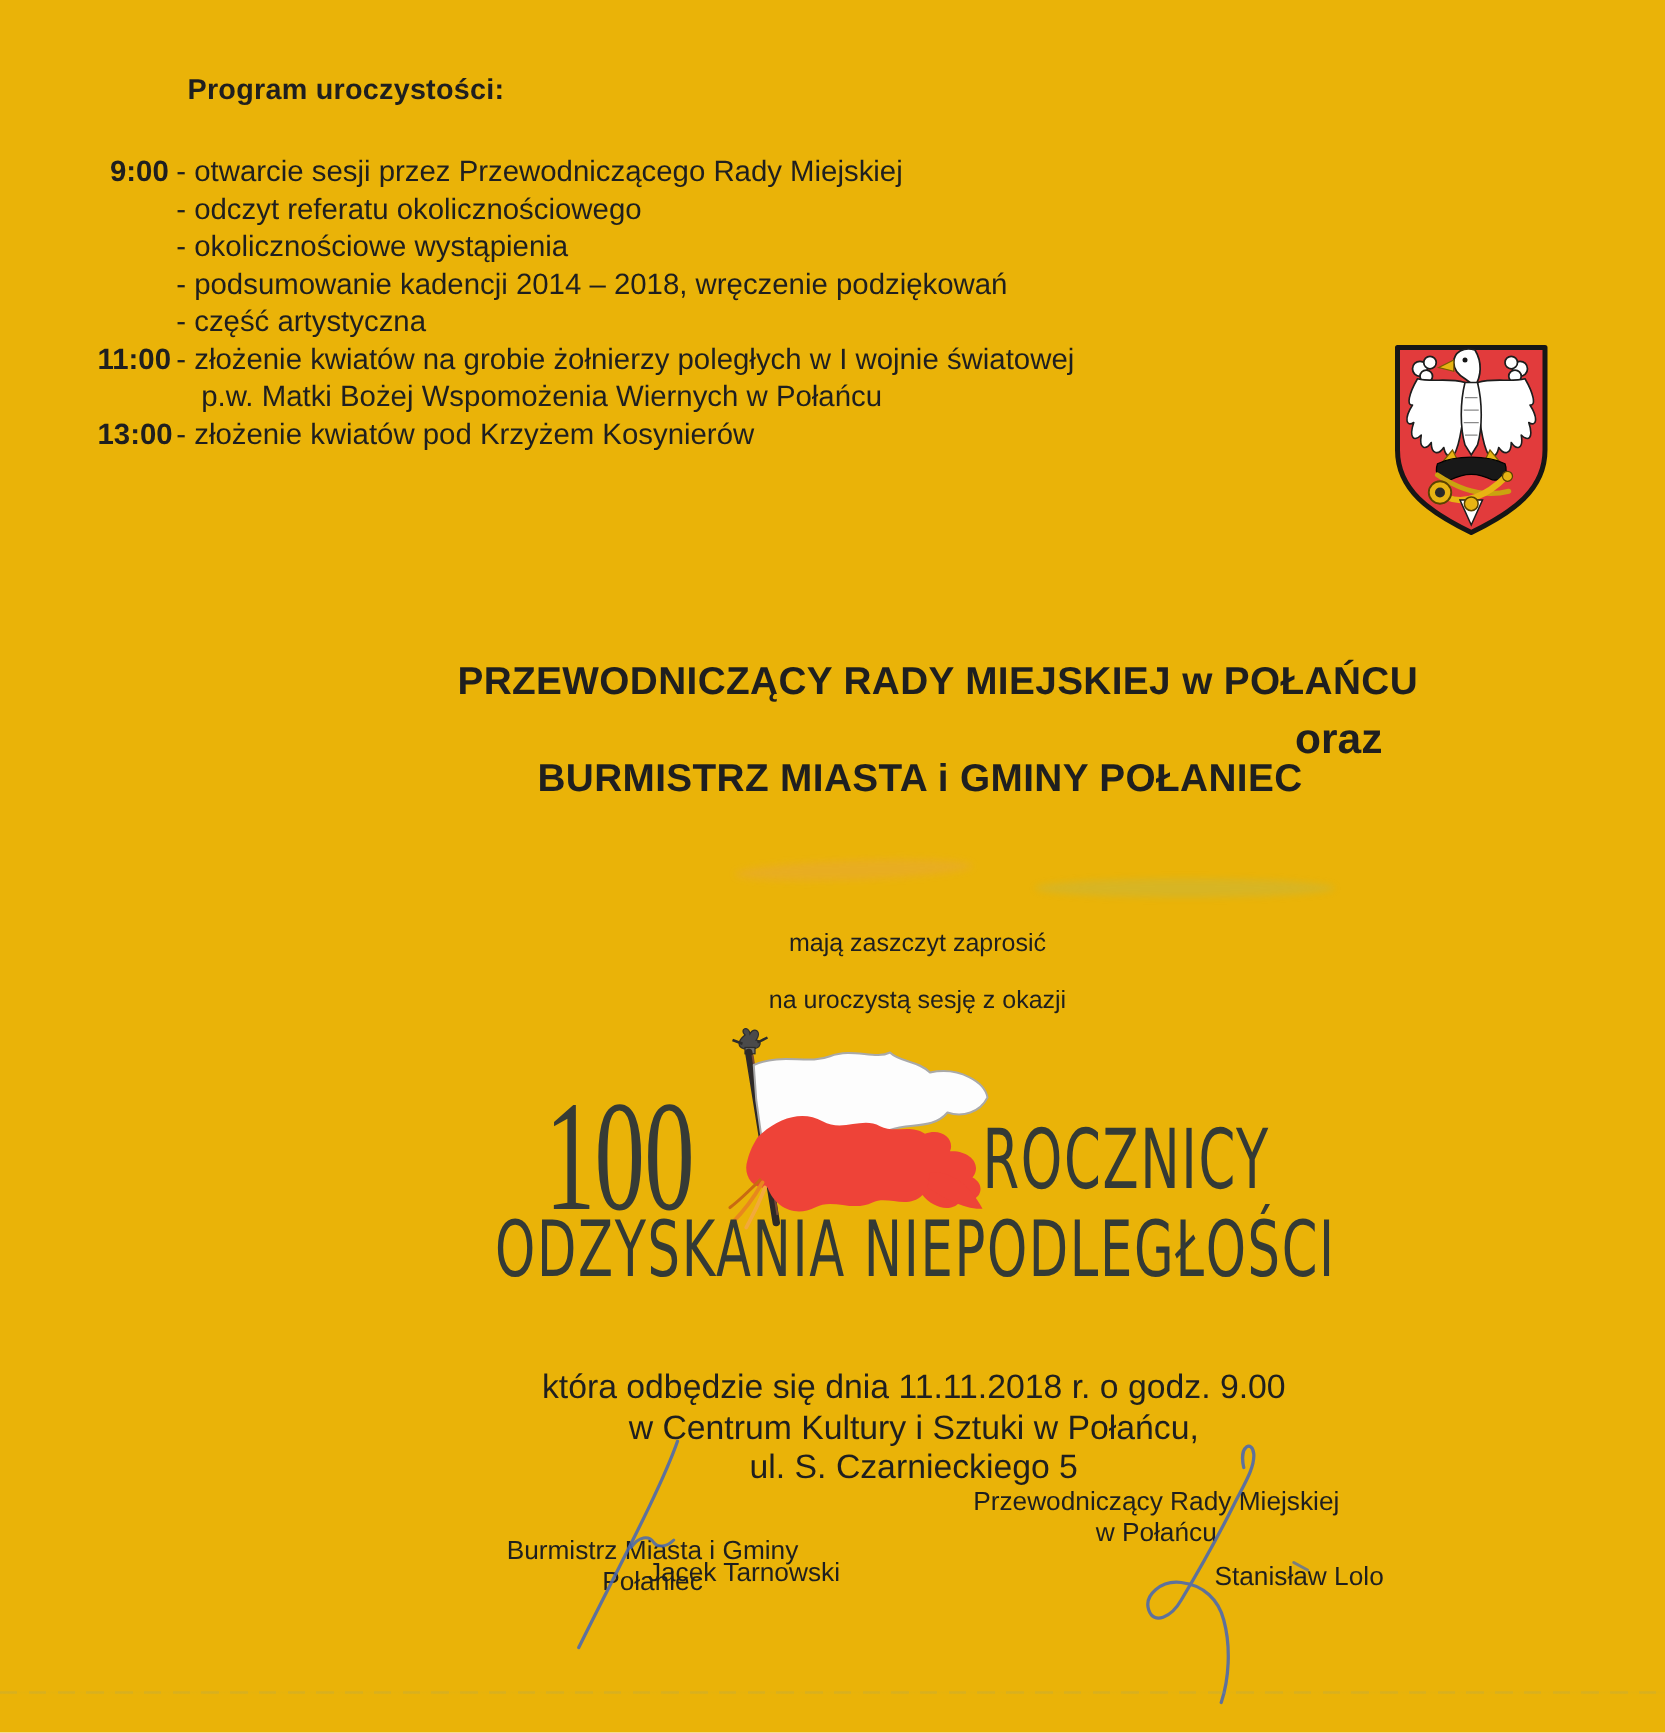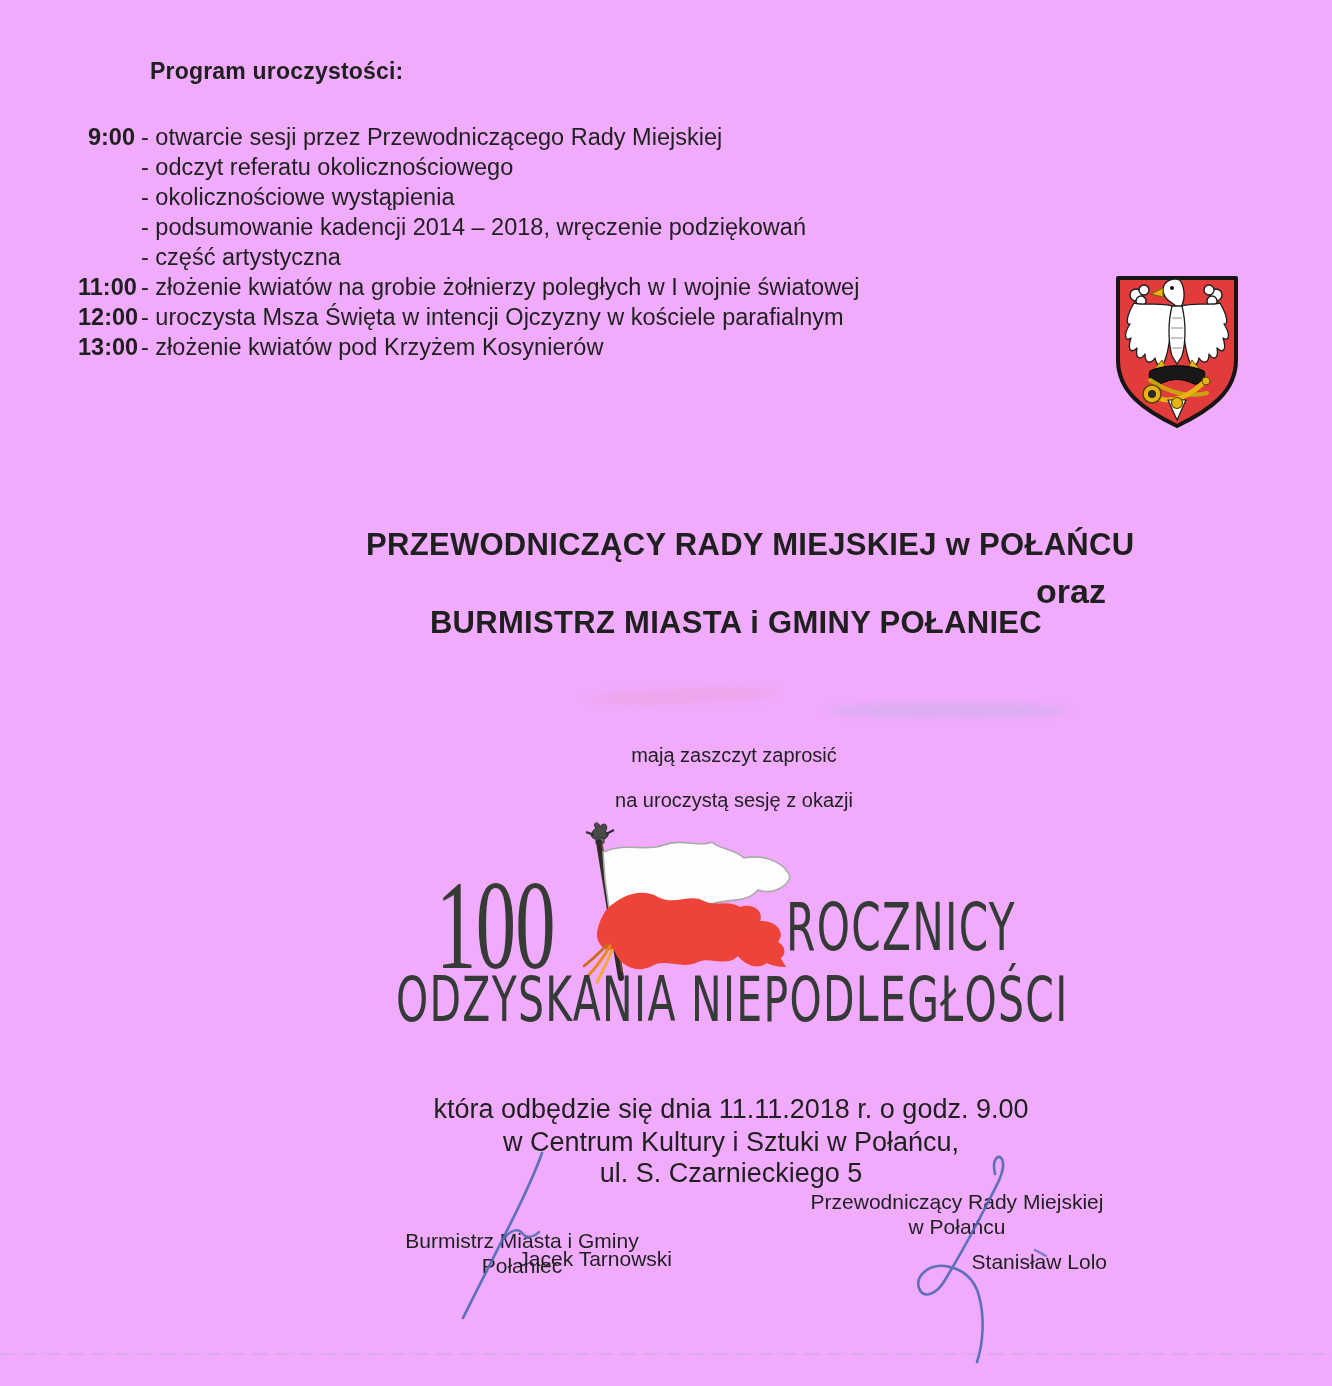--- a/index.html
+++ b/index.html
@@ -1,17 +1,17 @@
 <!DOCTYPE html>
 <html><head>
 <meta charset="utf-8">
 <style>
   html,body { margin:0; padding:0; background:#ffffff; }
   .page {
-    position:relative; width:1332px; height:1386px; background:#f0abfc;
+    position:relative; width:1332px; height:1386px; background:#eab308;
     font-family:"Liberation Sans", sans-serif; color:#1f1f1f; overflow:hidden;
   }
   .abs { position:absolute; }
 
   
   .program-title { left:150px; top:58px; font-size:23px; font-weight:700; letter-spacing:0.2px; }
   .schedule { left:78px; top:122px; font-size:23.5px; line-height:30px; }
   .srow { display:flex; white-space:nowrap; }
   .srow .time { flex:0 0 57px; width:57px; text-align:right; font-weight:700; }
   .srow .txt { margin-left:6px; }
@@ -77,26 +77,23 @@
       <span class="txt">- podsumowanie kadencji 2014 – 2018, wręczenie podziękowań</span>
     </div>
     <div class="srow">
       <span class="time"></span>
       <span class="txt">- część artystyczna</span>
     </div>
     <div class="srow">
       <span class="time">11:00</span>
       <span class="txt">- złożenie kwiatów na grobie żołnierzy poległych w I wojnie światowej</span>
     </div>
-    <div class="srow">
-      <span class="time">12:00</span>
-      <span class="txt">- uroczysta Msza Święta w intencji Ojczyzny w kościele parafialnym</span>
-    </div>
     <div class="srow indent2">
       <span class="time"></span>
+      <span class="txt">p.w. Matki Bożej Wspomożenia Wiernych w Połańcu</span>
     </div>
     <div class="srow">
       <span class="time">13:00</span>
       <span class="txt">- złożenie kwiatów pod Krzyżem Kosynierów</span>
     </div>
   </div>
 
   <svg class="abs" style="left:1106px; top:268px;" width="142" height="166" viewBox="0 0 142 166">
     <path d="M12,10 L130,10 L130,92 C130,124 104,142 71,158 C38,142 12,124 12,92 Z" fill="#e23b3c" stroke="#161616" stroke-width="4" stroke-linejoin="round"></path>
 
@@ -180,21 +177,21 @@
   <div class="abs event-line" style="top:1046px;">która odbędzie się dnia 11.11.2018 r. o godz. 9.00</div>
   <div class="abs event-line" style="top:1079px;">w Centrum Kultury i Sztuki w Połańcu,</div>
   <div class="abs event-line" style="top:1110px;">ul. S. Czarnieckiego 5</div>
 
   <div class="abs sig-block" style="left:372px; top:1184px;margin-top:44px;">
     <div>Burmistrz Miasta i Gminy</div>
     <div>Połaniec</div>
   </div>
   <div class="abs sig-name" style="left:372px; top:1247px;">Jacek Tarnowski</div>
 
-  <div class="abs sig-block" style="left:807px; top:1189px;">
+  <div class="abs sig-block" style="left:775px; top:1189px;">
     <div>Przewodniczący Rady Miejskiej</div>
     <div>w Połańcu</div>
   </div>
   <div class="abs sig-name" style="left:807px; top:1250px;">Stanisław Lolo</div>
 
   <svg class="abs" style="left:430px; top:1145px;" width="140" height="180" viewBox="0 0 140 180">
     <path d="M112,8 C98,48 60,118 33,173" stroke="#4a68b0" stroke-width="2.6" fill="none" stroke-linecap="round" opacity="0.88"></path>
     <path d="M75,93 C81,84 89,83 93,89 C96,93 103,93 109,87" stroke="#4a68b0" stroke-width="2.4" fill="none" stroke-linecap="round" opacity="0.85"></path>
   </svg>
 

